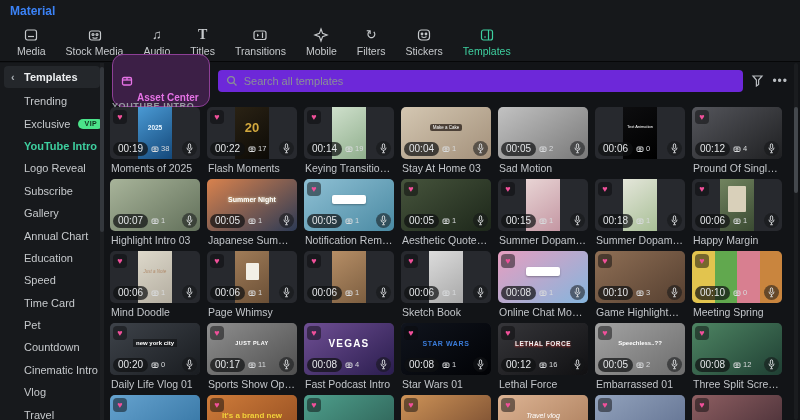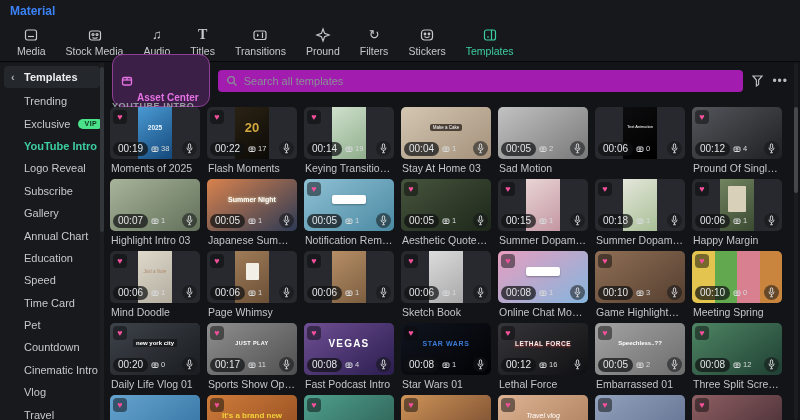--- a/index.html
+++ b/index.html
@@ -39,21 +39,21 @@
   .side-divider { position:absolute; right:0; top:0; bottom:0; width:4px; background:#1c1e21; }
   .side-thumb { position:absolute; right:0; top:4px; width:4px; height:165px; background:#33373c; border-radius:2px; }
 
   
   .main { flex:1; position:relative; background:#121417; }
   .mhead { display:flex; align-items:center; gap:8px; padding:5px 8px 0 8px; height:30px; }
   .asset-btn { display:flex; align-items:center; gap:4px; background:#3c1f46;
     border:1px solid #8d3f96; border-radius:11px; padding:3px 10px 3px 8px; cursor:pointer; flex:none; }
   .asset-btn span { color:#e673e6; font-size:10px; font-weight:bold; white-space:nowrap;margin-top:34px; }
   .asset-btn svg { stroke:#e673e6; fill:none; stroke-width:1.3; }
-  .searchbar { flex:1; height:22px; background:#a21caf; border-radius:4px;
+  .searchbar { flex:1; height:22px; background:#6d28d9; border-radius:4px;
     display:flex; align-items:center; padding:0 8px; gap:6px; }
   .searchbar svg { stroke:#8a9096; fill:none; stroke-width:1.3; flex:none; }
   .searchbar input { background:transparent; border:none; outline:none; color:#c6c9cc;
     font-size:11px; width:100%; font-family:"Liberation Sans", sans-serif; }
   .searchbar input::placeholder { color:#8a9096; }
   .hicon { color:#b8bcc0; cursor:pointer; flex:none; display:flex; align-items:center; }
   .hicon svg { stroke:#b8bcc0; fill:none; stroke-width:1.2; }
   .dots { font-size:12px; letter-spacing:1px; color:#b8bcc0; padding-right:4px; }
 
   .section-title { font-size:9px; font-weight:bold; color:#969ba0; letter-spacing:.6px;
@@ -160,21 +160,21 @@
         </svg>
     </span>
     <span class="tlabel">Transitions</span>
   </div>
   <div class="tab">
     <span class="ticon">
       <svg width="16" height="16" viewBox="0 0 16 16">
           <path d="M8 2 L9.6 6.4 L14 8 L9.6 9.6 L8 14 L6.4 9.6 L2 8 L6.4 6.4 Z"></path>
         </svg>
     </span>
-    <span class="tlabel">Pround</span>
+    <span class="tlabel">Mobile</span>
   </div>
   <div class="tab">
     <span class="ticon">
         <span class="glyph">↻</span>
       </span>
     <span class="tlabel">Filters</span>
   </div>
   <div class="tab">
     <span class="ticon">
       <svg width="16" height="16" viewBox="0 0 16 16">

